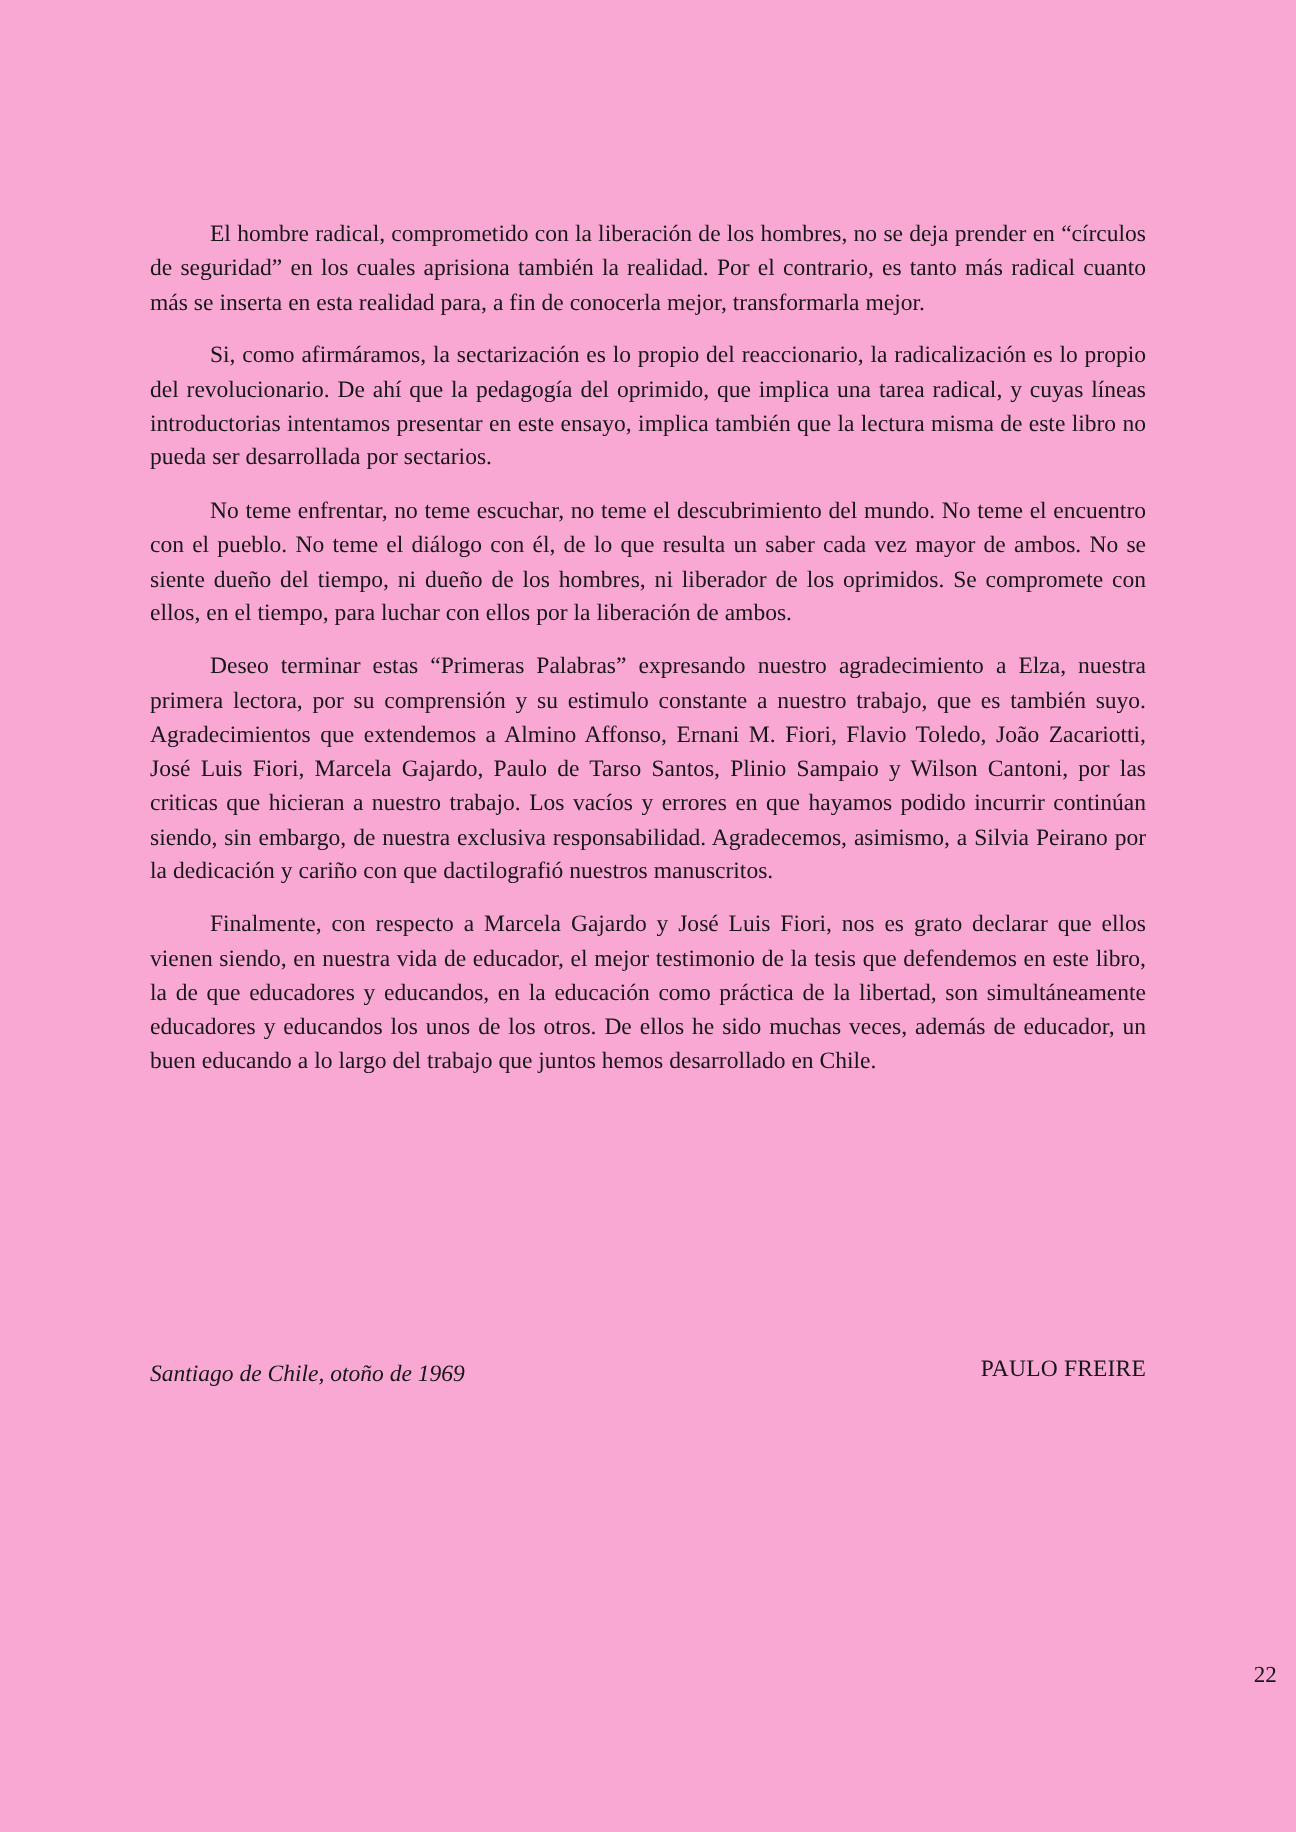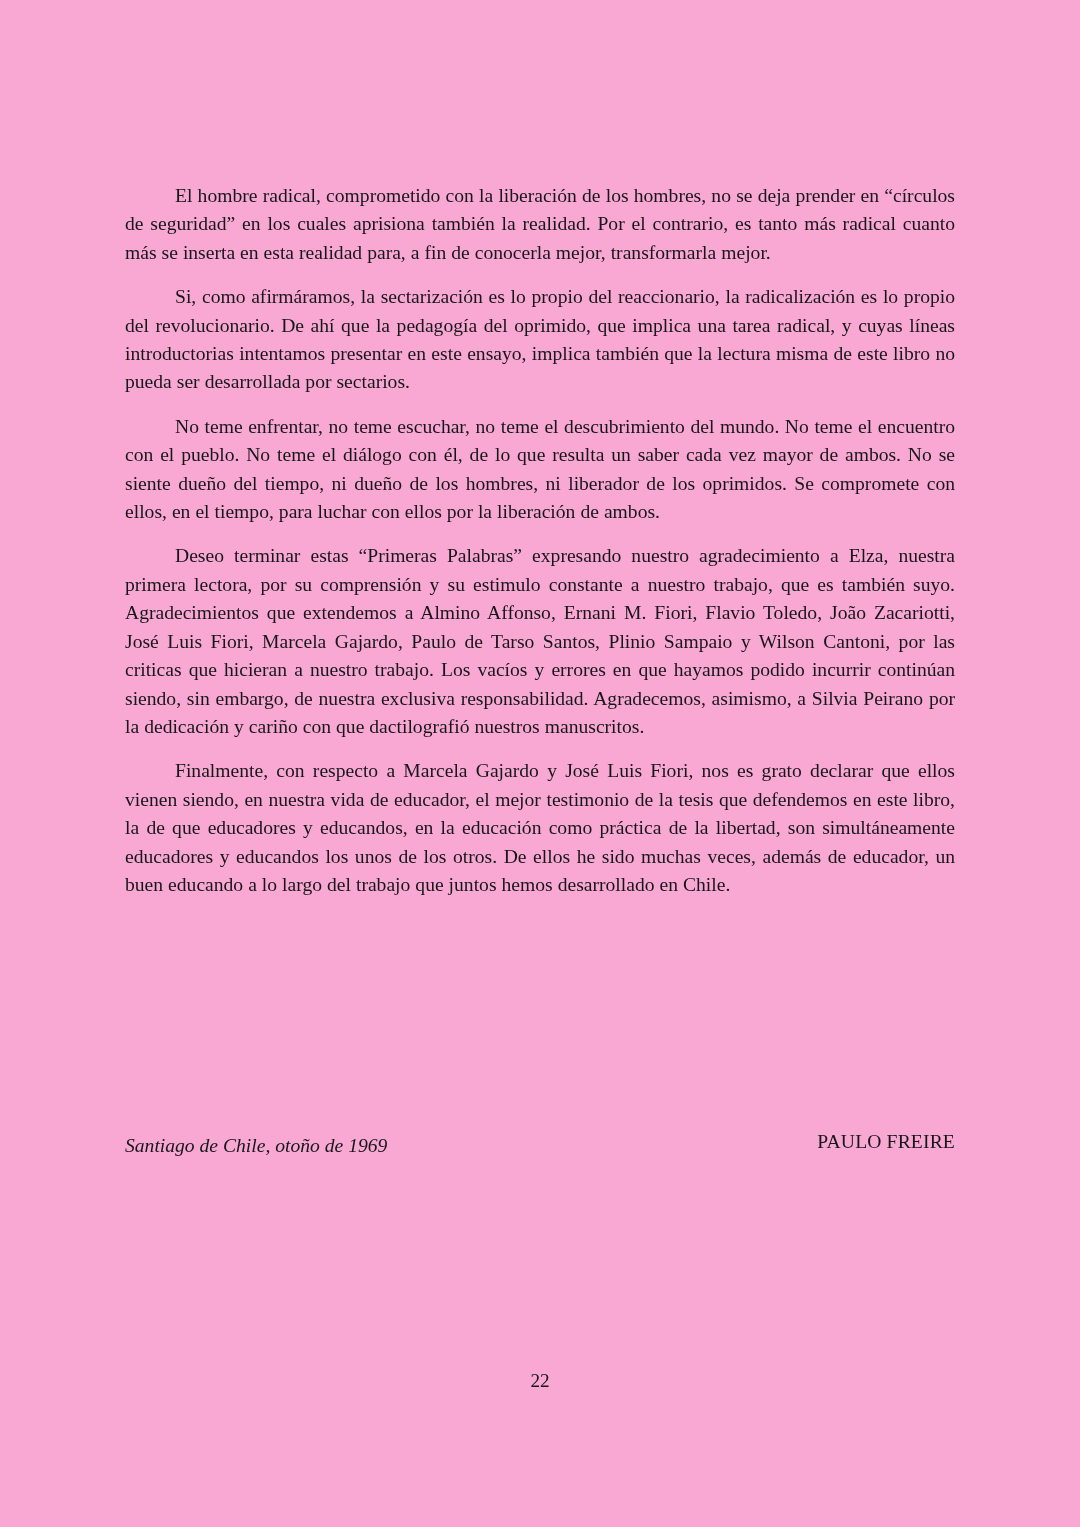--- a/index.html
+++ b/index.html
@@ -80,24 +80,24 @@
 
   .folio-block {
     position: absolute;
     left: 0;
     top: 1368px;
     width: 1080px;
     text-align: center;
   }
 
   .folio {
-    margin: 0;
+    margin: 16px;
     font-size: 19.2px;
     line-height: 26px;
-    text-align: center;
+    text-align: right;
   }
 </style>
 </head>
 <body>
 
 <div class="page">
 
   <div class="content">
     <p class="para">El hombre radical, comprometido con la liberación de los hombres, no se deja prender en “círculos de seguridad” en los cuales aprisiona también la realidad. Por el contrario, es tanto más radical cuanto más se inserta en esta realidad para, a fin de conocerla mejor, transformarla mejor.</p>
     <p class="para">Si, como afirmáramos, la sectarización es lo propio del reaccionario, la radicalización es lo propio del revolucionario. De ahí que la pedagogía del oprimido, que implica una tarea radical, y cuyas líneas introductorias intentamos presentar en este ensayo, implica también que la lectura misma de este libro no pueda ser desarrollada por sectarios.</p>

